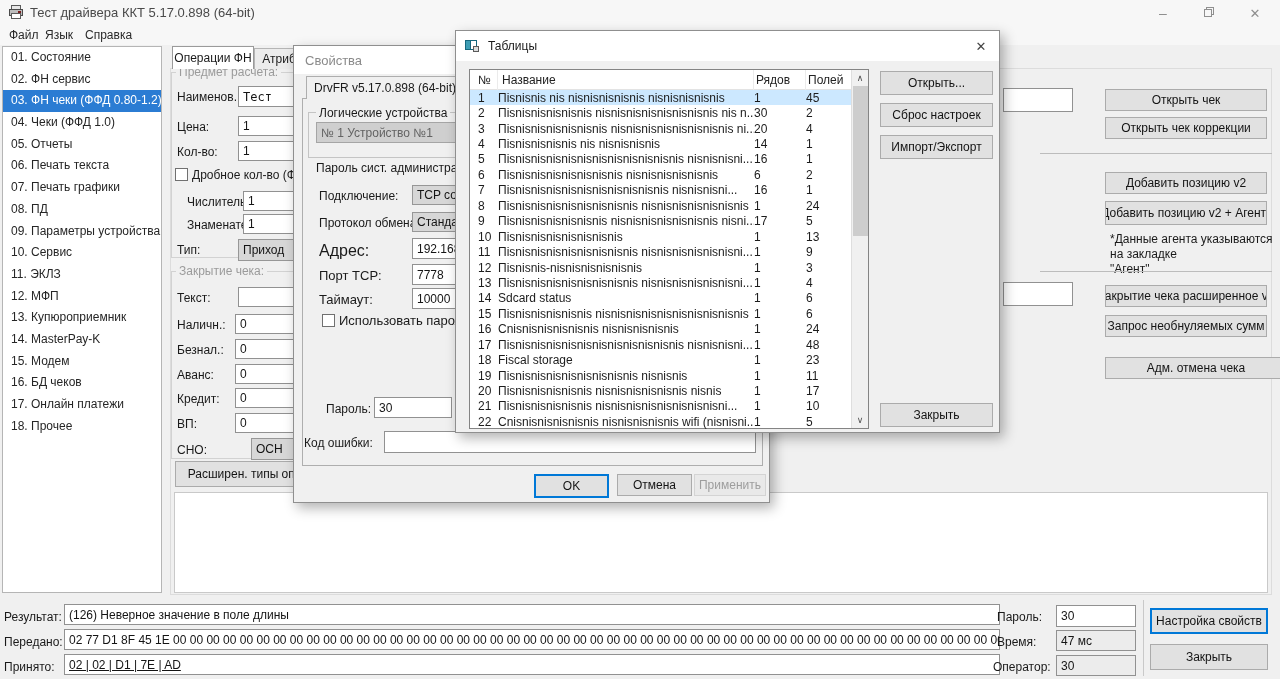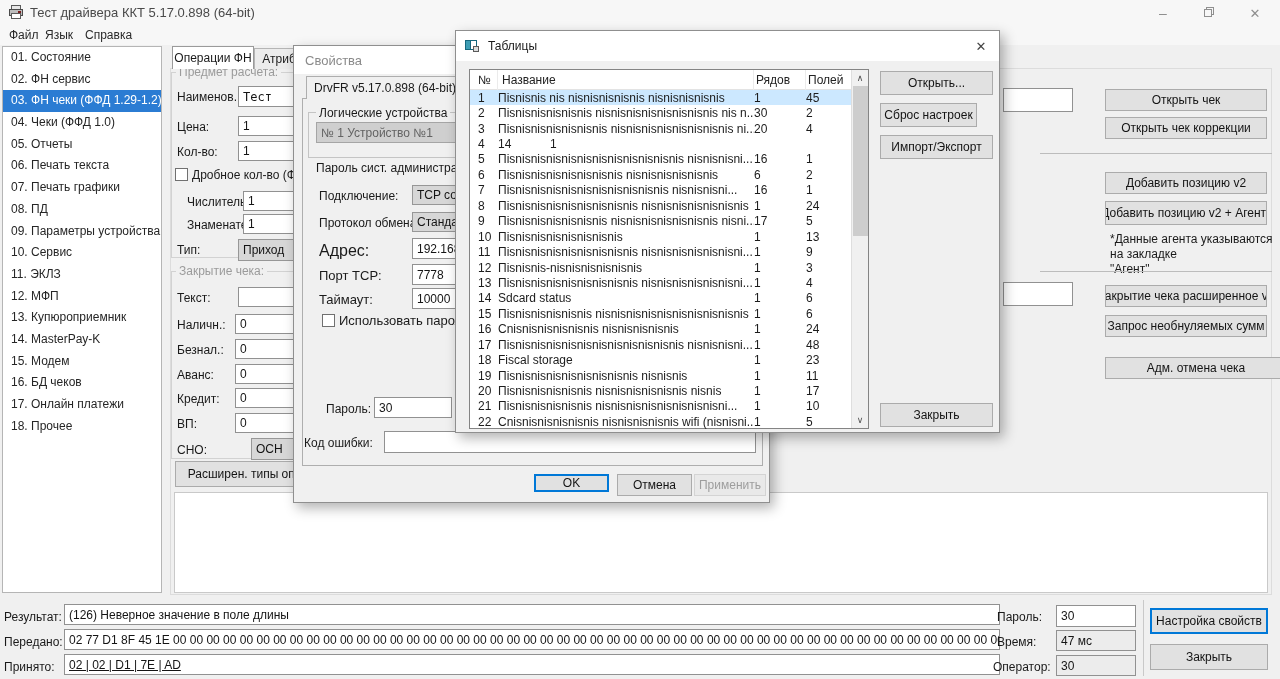--- a/index.html
+++ b/index.html
@@ -118,21 +118,21 @@
   <span class="menu-item" style="left:40px;">Язык</span>
   <span class="menu-item" style="left:80px;text-align:right;">Справка</span>
 </div>
 
 <div id="sidebar">
 
     <div class="side-item">01. Состояние</div>
 
     <div class="side-item">02. ФН сервис</div>
 
-    <div class="side-item selected">03. ФН чеки (ФФД 1.29-1.2)</div>
+    <div class="side-item selected">03. ФН чеки (ФФД 0.80-1.2)</div>
 
     <div class="side-item">04. Чеки (ФФД 1.0)</div>
 
     <div class="side-item">05. Отчеты</div>
 
     <div class="side-item">06. Печать текста</div>
 
     <div class="side-item">07. Печать графики</div>
 
     <div class="side-item">08. ПД</div>
@@ -309,21 +309,21 @@
   <span class="t" style="left:45px;top:267px;font-size:13px;">Использовать пароль</span>
 
   <span class="t" style="left:32px;top:356px;">Пароль:</span>
   <input class="fld" style="left: 80px; top: 351px; width: 78px; height: 21px;" value="30">
 
   <span class="t" style="left:10px;top:390px;">Код ошибки:</span>
   <div class="fld" style="left:90px;top:385px;width:372px;height:22px;">
       <span></span>
     </div>
 
-  <div class="btn focus" style="left:240px;top:428px;width:75px;height:18px;">OK</div>
+  <div class="btn focus" style="left:240px;top:428px;width:75px;height:24px;">OK</div>
   <div class="btn" style="left:323px;top:428px;width:75px;height:22px;">Отмена</div>
   <div class="btn disabled" style="left:400px;top:428px;width:72px;height:22px;">Применить</div>
 </div>
 
 <div class="dialog" id="tables">
   <div class="dtitle">
     <span style="position:absolute;left:8px;top:7px;">
       <svg width="16" height="16" viewBox="0 0 16 16">
         <rect x="1.5" y="2.5" width="11" height="9" fill="#ffffff" stroke="#16677e"></rect>
         <rect x="2" y="3" width="4" height="8" fill="#3d9db4"></rect>
@@ -362,20 +362,21 @@
 
         <div class="trow">
           <span class="td-n">3</span>
           <span class="td-name">Пisnisnisnisnisnisnis nisnisnisnisnisnisnisnis ni...</span>
           <span class="td-rows">20</span>
           <span class="td-fields">4</span>
         </div>
 
         <div class="trow">
           <span class="td-n">4</span>
+          <span class="td-name">Пisnisnisnisnis nis nisnisnisnis</span>
           <span class="td-rows">14</span>
           <span class="td-fields">1</span>
         </div>
 
         <div class="trow">
           <span class="td-n">5</span>
           <span class="td-name">Пisnisnisnisnisnisnisnisnisnisnisnis nisnisnisni...</span>
           <span class="td-rows">16</span>
           <span class="td-fields">1</span>
         </div>
@@ -504,16 +505,16 @@
           <span>∧</span>
         </div>
       <div class="sb-thumb"></div>
       <div class="sb-btn" style="top:342px;">
           <span>∨</span>
         </div>
     </div>
   </div>
 
   <div class="btn" style="left:424px;top:40px;width:113px;height:24px;">Открыть...</div>
-  <div class="btn" style="left:424px;top:72px;width:97px;height:24px;">Сброс настроек</div>
+  <div class="btn" style="left:424px;top:72px;width:113px;height:24px;">Сброс настроек</div>
   <div class="btn" style="left:424px;top:104px;width:113px;height:24px;">Импорт/Экспорт</div>
   <div class="btn" style="left:424px;top:372px;width:113px;height:24px;">Закрыть</div>
 </div>
 
 </body></html>

